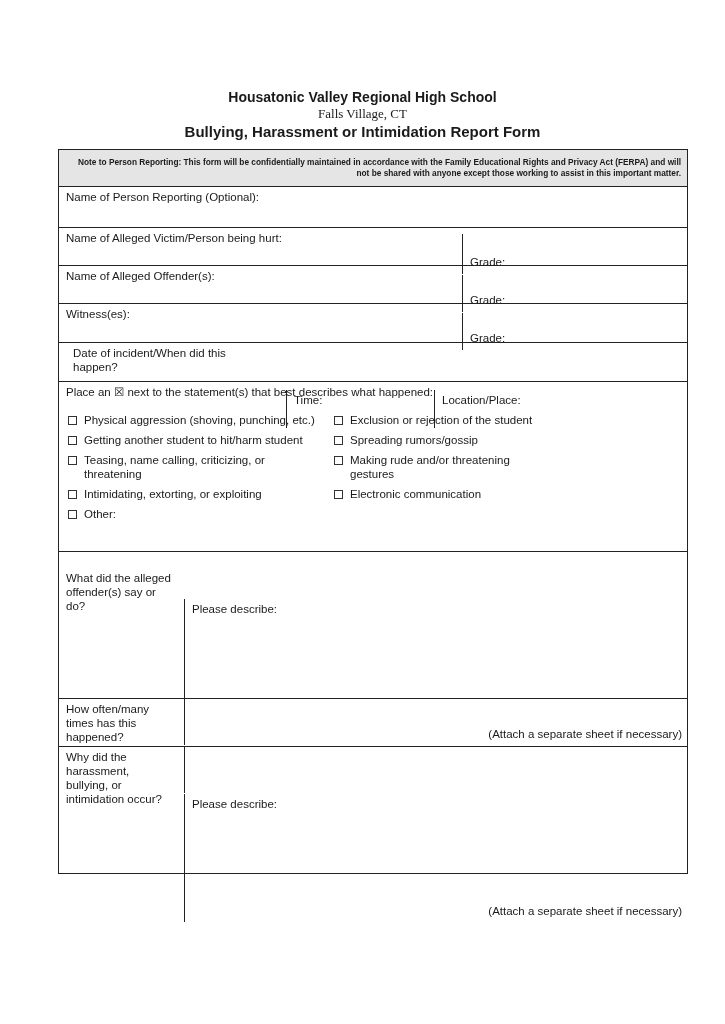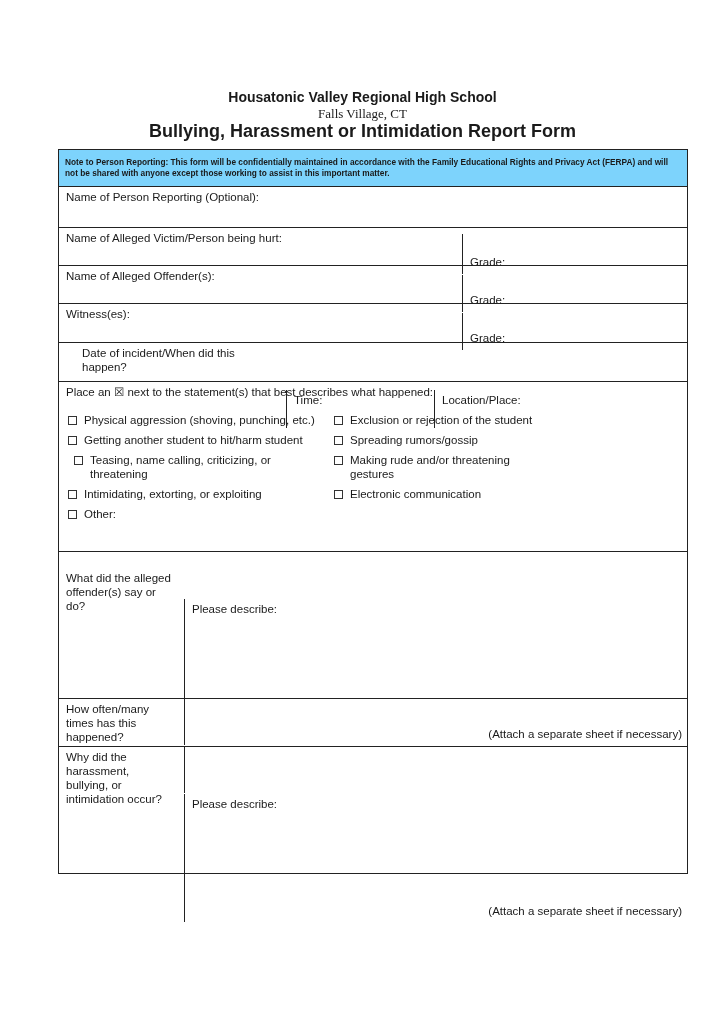--- a/index.html
+++ b/index.html
@@ -1,28 +1,28 @@
 <!DOCTYPE html>
 <html><head>
   <meta charset="utf-8">
   <style>
     html, body { margin: 0; padding: 0; background: #ffffff; }
     body { width: 725px; height: 1024px; position: relative; font-family: "Liberation Sans", sans-serif; color: #1a1a1a; overflow: hidden; }
     .header { position: absolute; left: 0; top: 88px; width: 725px; text-align: center; }
     .school { font-weight: bold; font-size: 14px; line-height: 18px; }
     .town { font-family: "Liberation Serif", serif; font-size: 13px; line-height: 16px; }
-    .form-title { font-weight: bold; font-size: 18px; line-height: 19px; }
+    .form-title { font-weight: bold; font-size: 15px; line-height: 19px; }
 
     .form { position: absolute; left: 58px; top: 149px; width: 630px; height: 725px; border: 1.5px solid #222; box-sizing: border-box; }
     .row { position: absolute; left: 0; width: 100%; border-top: 1.5px solid #222; box-sizing: border-box; }
     .row.first { border-top: none; }
     .cell { position: absolute; top: 0; height: 100%; box-sizing: border-box; font-size: 11.5px; line-height: 14px; padding: 3px 7px; }
     .vline { border-left: 1.5px solid #222; margin-top: 47px; }
 
-    .note { background: #7dd3fc; font-size: 8.3px; line-height: 11px; font-weight: bold; text-align: left; padding: 7px 6px 0 6px; }
+    .note { background: #e5e5e5; font-size: 8.3px; line-height: 11px; font-weight: bold; text-align: right; padding: 7px 6px 0 6px; }
     .grade { position: absolute; left: 7px; bottom: 5px; }
 
     .checks-title { position: absolute; left: 7px; top: 3px; }
     .cb { position: absolute; font-size: 11.5px; line-height: 14px; margin-top: 8px; }
     .cb .box { display: inline-block; width: 9px; height: 9px; border: 1px solid #333; box-sizing: border-box; margin-right: 7px; vertical-align: -1px; }
     .cb .lbl { display: inline-block; vertical-align: top; }
     .attach { position: absolute; right: 7px; bottom: 4px; }
   </style>
 </head>
 <body>
@@ -66,42 +66,42 @@
     </div>
   </div>
 
   <div class="row" style="top:153px; height:39px;">
     <div class="cell" style="left:0; width:100%;">
       <span>Witness(es):</span>
     </div>
   </div>
 
   <div class="row" style="top:192px; height:39px;">
-    <div class="cell" style="left:16px; width:227px; padding-right:40px;">
+    <div class="cell" style="left:7px; width:227px; padding-right:40px;">
       <span>Date of incident/When did this happen?</span>
     </div>
     <div class="cell vline" style="left:227px; width:148px;">
       <span>Time:</span>
     </div>
     <div class="cell vline" style="left:375px; width:255px;">
       <span>Location/Place:</span>
     </div>
   </div>
 
   <div class="row" style="top:231px; height:170px;">
     <div class="cell" style="left:0; width:100%;">
       <span class="checks-title">Place an ☒ next to the statement(s) that best describes what happened:</span>
 
       <div class="cb" style="left:9px; top:23px;">
         <span class="box"></span><span class="lbl">Physical aggression (shoving, punching, etc.)</span>
       </div>
       <div class="cb" style="left:9px; top:43px;">
         <span class="box"></span><span class="lbl">Getting another student to hit/harm student</span>
       </div>
-      <div class="cb" style="left:15px; top:63px;">
+      <div class="cb" style="left:9px; top:63px;">
         <span class="box"></span><span class="lbl" style="width:215px;">Teasing, name calling, criticizing, or threatening</span>
       </div>
       <div class="cb" style="left:9px; top:97px;">
         <span class="box"></span><span class="lbl">Intimidating, extorting, or exploiting</span>
       </div>
       <div class="cb" style="left:9px; top:117px;">
         <span class="box"></span><span class="lbl">Other:</span>
       </div>
 
       <div class="cb" style="left:275px; top:23px;">

